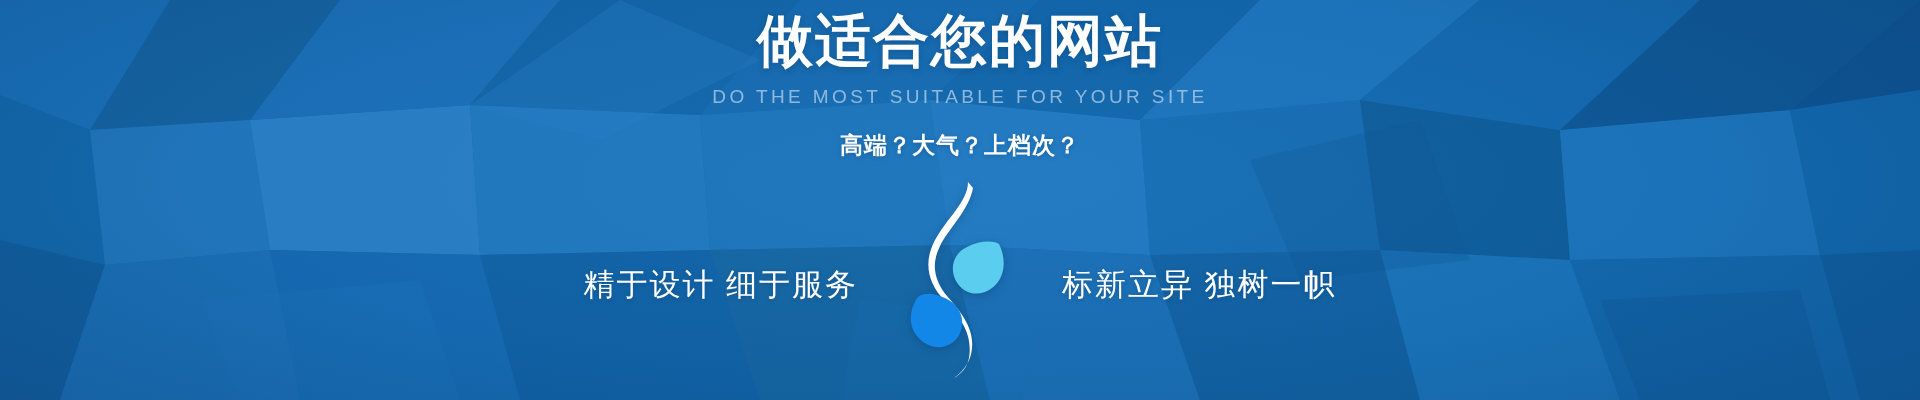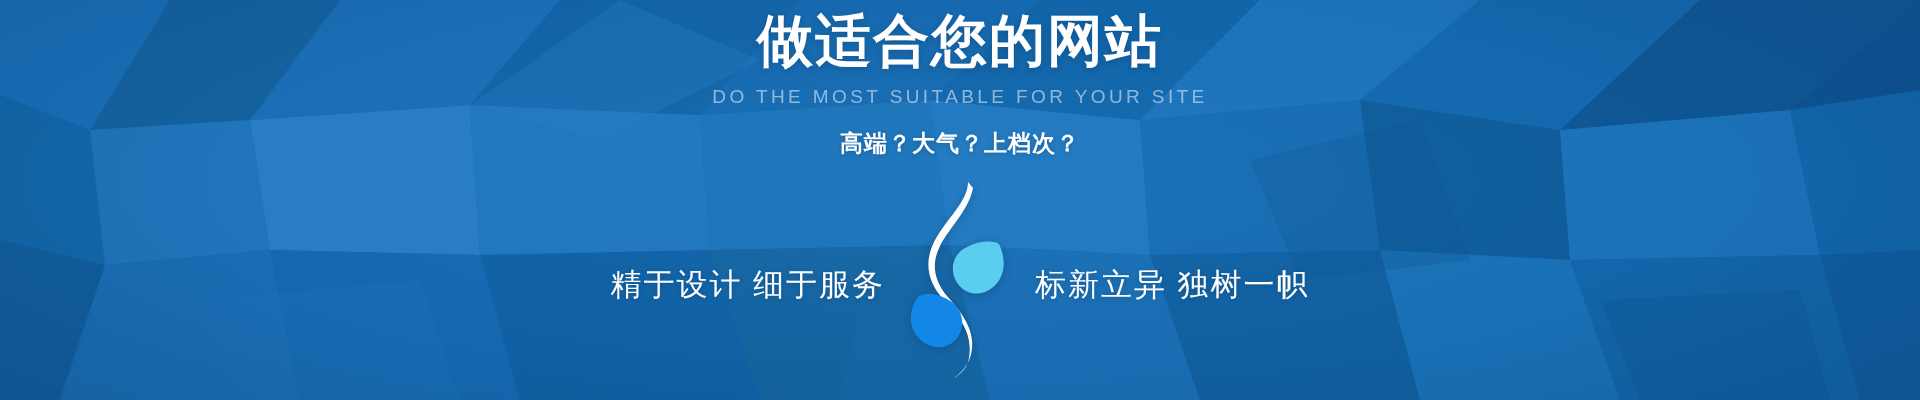--- a/index.html
+++ b/index.html
@@ -72,31 +72,31 @@
   .tagline-block {
     margin-top: 21px;
     text-align: center;
     font-size: 23px;
     font-weight: 700;
     color: #ffffff;
     line-height: 1.42;
     letter-spacing: 1px;
     text-shadow: 0 1px 4px rgba(8,48,92,0.30);
     white-space: nowrap;
-    font-family: Liberation Mono, monospace;
   }
   .tagline-block > div { white-space: nowrap; }
 
   
   .slogan-row {
     margin-top: 26px;
     display: flex;
     align-items: center;
     justify-content: center;
     width: 100%;
+    gap: 27px;
   }
   .slogan {
     font-size: 31px;
     font-weight: 400;
     color: #ffffff;
     letter-spacing: 2px;
     line-height: 1;
     white-space: nowrap;
     text-shadow: 0 1px 4px rgba(8,48,92,0.28);
   }

